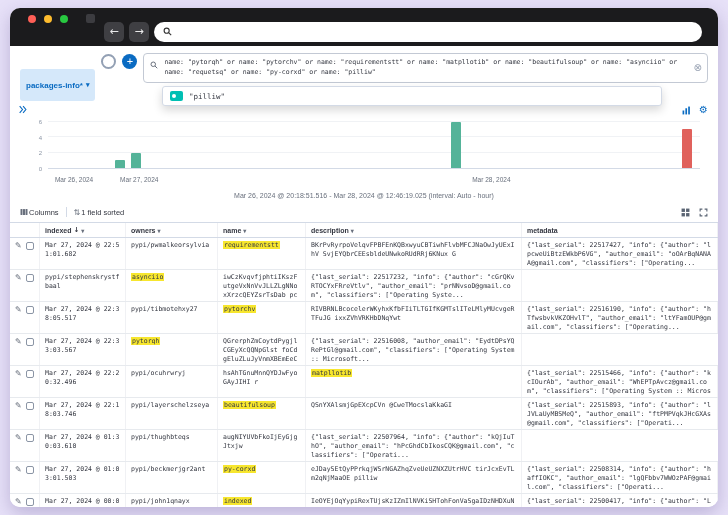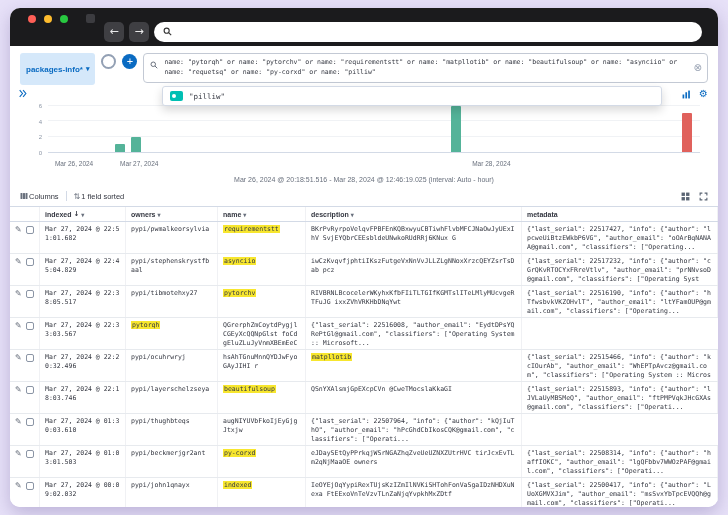--- a/index.html
+++ b/index.html
@@ -20,21 +20,21 @@
   .navbtn { width:20px; height:20px; border:none; border-radius:5px; background:#3f3f43; color:#e9e9ea;
     font-size:11px; line-height:20px; text-align:center; cursor:pointer; font-family:"DejaVu Sans", sans-serif;}
   .urlbar { flex:1; height:20px; background:#fff; border-radius:10px; display:flex; align-items:center; padding:0 9px; gap:5px; color:#333; }
 
   
   .app { flex:1; position:relative; background:#fff; overflow:hidden; }
 
   .queryrow { display:flex; align-items:flex-start; gap:6px; padding:7px 10px 0 10px; }
   .dvchip { height:17px; background:#d5e8fa; color:#0a6bc2; font-size:8px; font-weight:bold; border:none;
     border-radius:3px; padding:16px 6px; display:inline-flex; align-items:center; gap:3px; cursor:pointer;
-    font-family:"Liberation Sans", sans-serif; flex:none; }
+    font-family:"Liberation Sans", sans-serif; flex:none;margin-top:16px; }
   .dvchip .caret { font-size:7px; }
   .ico-circle { width:15px; height:15px; border-radius:50%; border:2px solid #93a0b4; background:#fff; margin-top:1px; flex:none; cursor:pointer; }
   .addbtn { width:15px; height:15px; border-radius:50%; background:#0a6bc2; color:#fff; border:none; font-size:11px;
     line-height:13px; text-align:center; padding:0; margin-top:1px; flex:none; cursor:pointer; }
   .querybox { flex:1; min-height:27px; border:1px solid #c3c9d4; border-radius:4px; background:#fff;
     padding:4px 18px 4px 20px; font-family:"DejaVu Sans Mono", monospace; font-size:6.5px; line-height:1.5;
     color:#343741; position:relative; word-break:break-word; }
   .querybox .qmag { position:absolute; left:6px; top:7px; color:#69707d; }
   .querybox .qclear { position:absolute; right:5px; top:6px; color:#98a2b3; font-size:10px; cursor:pointer;
     font-family:"DejaVu Sans", sans-serif; }
@@ -245,21 +245,20 @@
         <div class="cell">pypi/pwmalkeorsylvia</div>
         <div class="cell"><span class="hl">requirementstt</span></div>
         <div class="cell">BKrPvRyrpoVelqvFPBFEnKQBxwyuCBTiwhFlvbMFCJNaOwJyUExIhV SvjEYQbrCEEsbldeUNwkoRUdRRj6KNux G</div>
         <div class="cell">{"last_serial": 22517427, "info": {"author": "lpcweUiBtzEWkbP6VG", "author_email": "oOArBqNANAA@gmail.com", "classifiers": ["Operating...</div>
       </div>
       <div class="trow">
         <div class="cell ctrl">
             <span class="rowpencil">✎</span>
             <span class="cbx"></span>
           </div>
-        <div class="cell">Mar 27, 2024 @ 22:45:04.829</div>
         <div class="cell">pypi/stephenskrystfbaal</div>
         <div class="cell"><span class="hl">asynciio</span></div>
         <div class="cell">iwCzKvqvfjphtiIKszFutgeVxNnVvJLLZLgNNoxXrzcQEYZsrTsDab pcz</div>
         <div class="cell">{"last_serial": 22517232, "info": {"author": "cGrQKvRTOCYxFRreVtlv", "author_email": "prNNvsoD@gmail.com", "classifiers": ["Operating Syste...</div>
       </div>
       <div class="trow">
         <div class="cell ctrl">
             <span class="rowpencil">✎</span>
             <span class="cbx"></span>
           </div>
@@ -312,21 +311,21 @@
         <div class="cell">{"last_serial": 22507964, "info": {"author": "kQjIuThO", "author_email": "hPcGhdCbIkosCQK@gmail.com", "classifiers": ["Operati...</div>
       </div>
       <div class="trow">
         <div class="cell ctrl">
             <span class="rowpencil">✎</span>
             <span class="cbx"></span>
           </div>
         <div class="cell">Mar 27, 2024 @ 01:03:01.503</div>
         <div class="cell">pypi/beckmerjgr2ant</div>
         <div class="cell"><span class="hl">py-corxd</span></div>
-        <div class="cell">eJDaySEtQyPPrkqjWSrNGAZhqZveUeUZNXZUtrHVC tirJcxEvTLm2qNjMaaOE owners</div>
+        <div class="cell">eJDaySEtQyPPrkqjWSrNGAZhqZveUeUZNXZUtrHVC tirJcxEvTLm2qNjMaaOE pilliw</div>
         <div class="cell">{"last_serial": 22508314, "info": {"author": "haffIOKC", "author_email": "lgQFbbv7WWOzPAF@gmail.com", "classifiers": ["Operati...</div>
       </div>
       <div class="trow">
         <div class="cell ctrl">
             <span class="rowpencil">✎</span>
             <span class="cbx"></span>
           </div>
         <div class="cell">Mar 27, 2024 @ 00:09:02.032</div>
         <div class="cell">pypi/john1qnayx</div>
         <div class="cell"><span class="hl">indexed</span></div>

